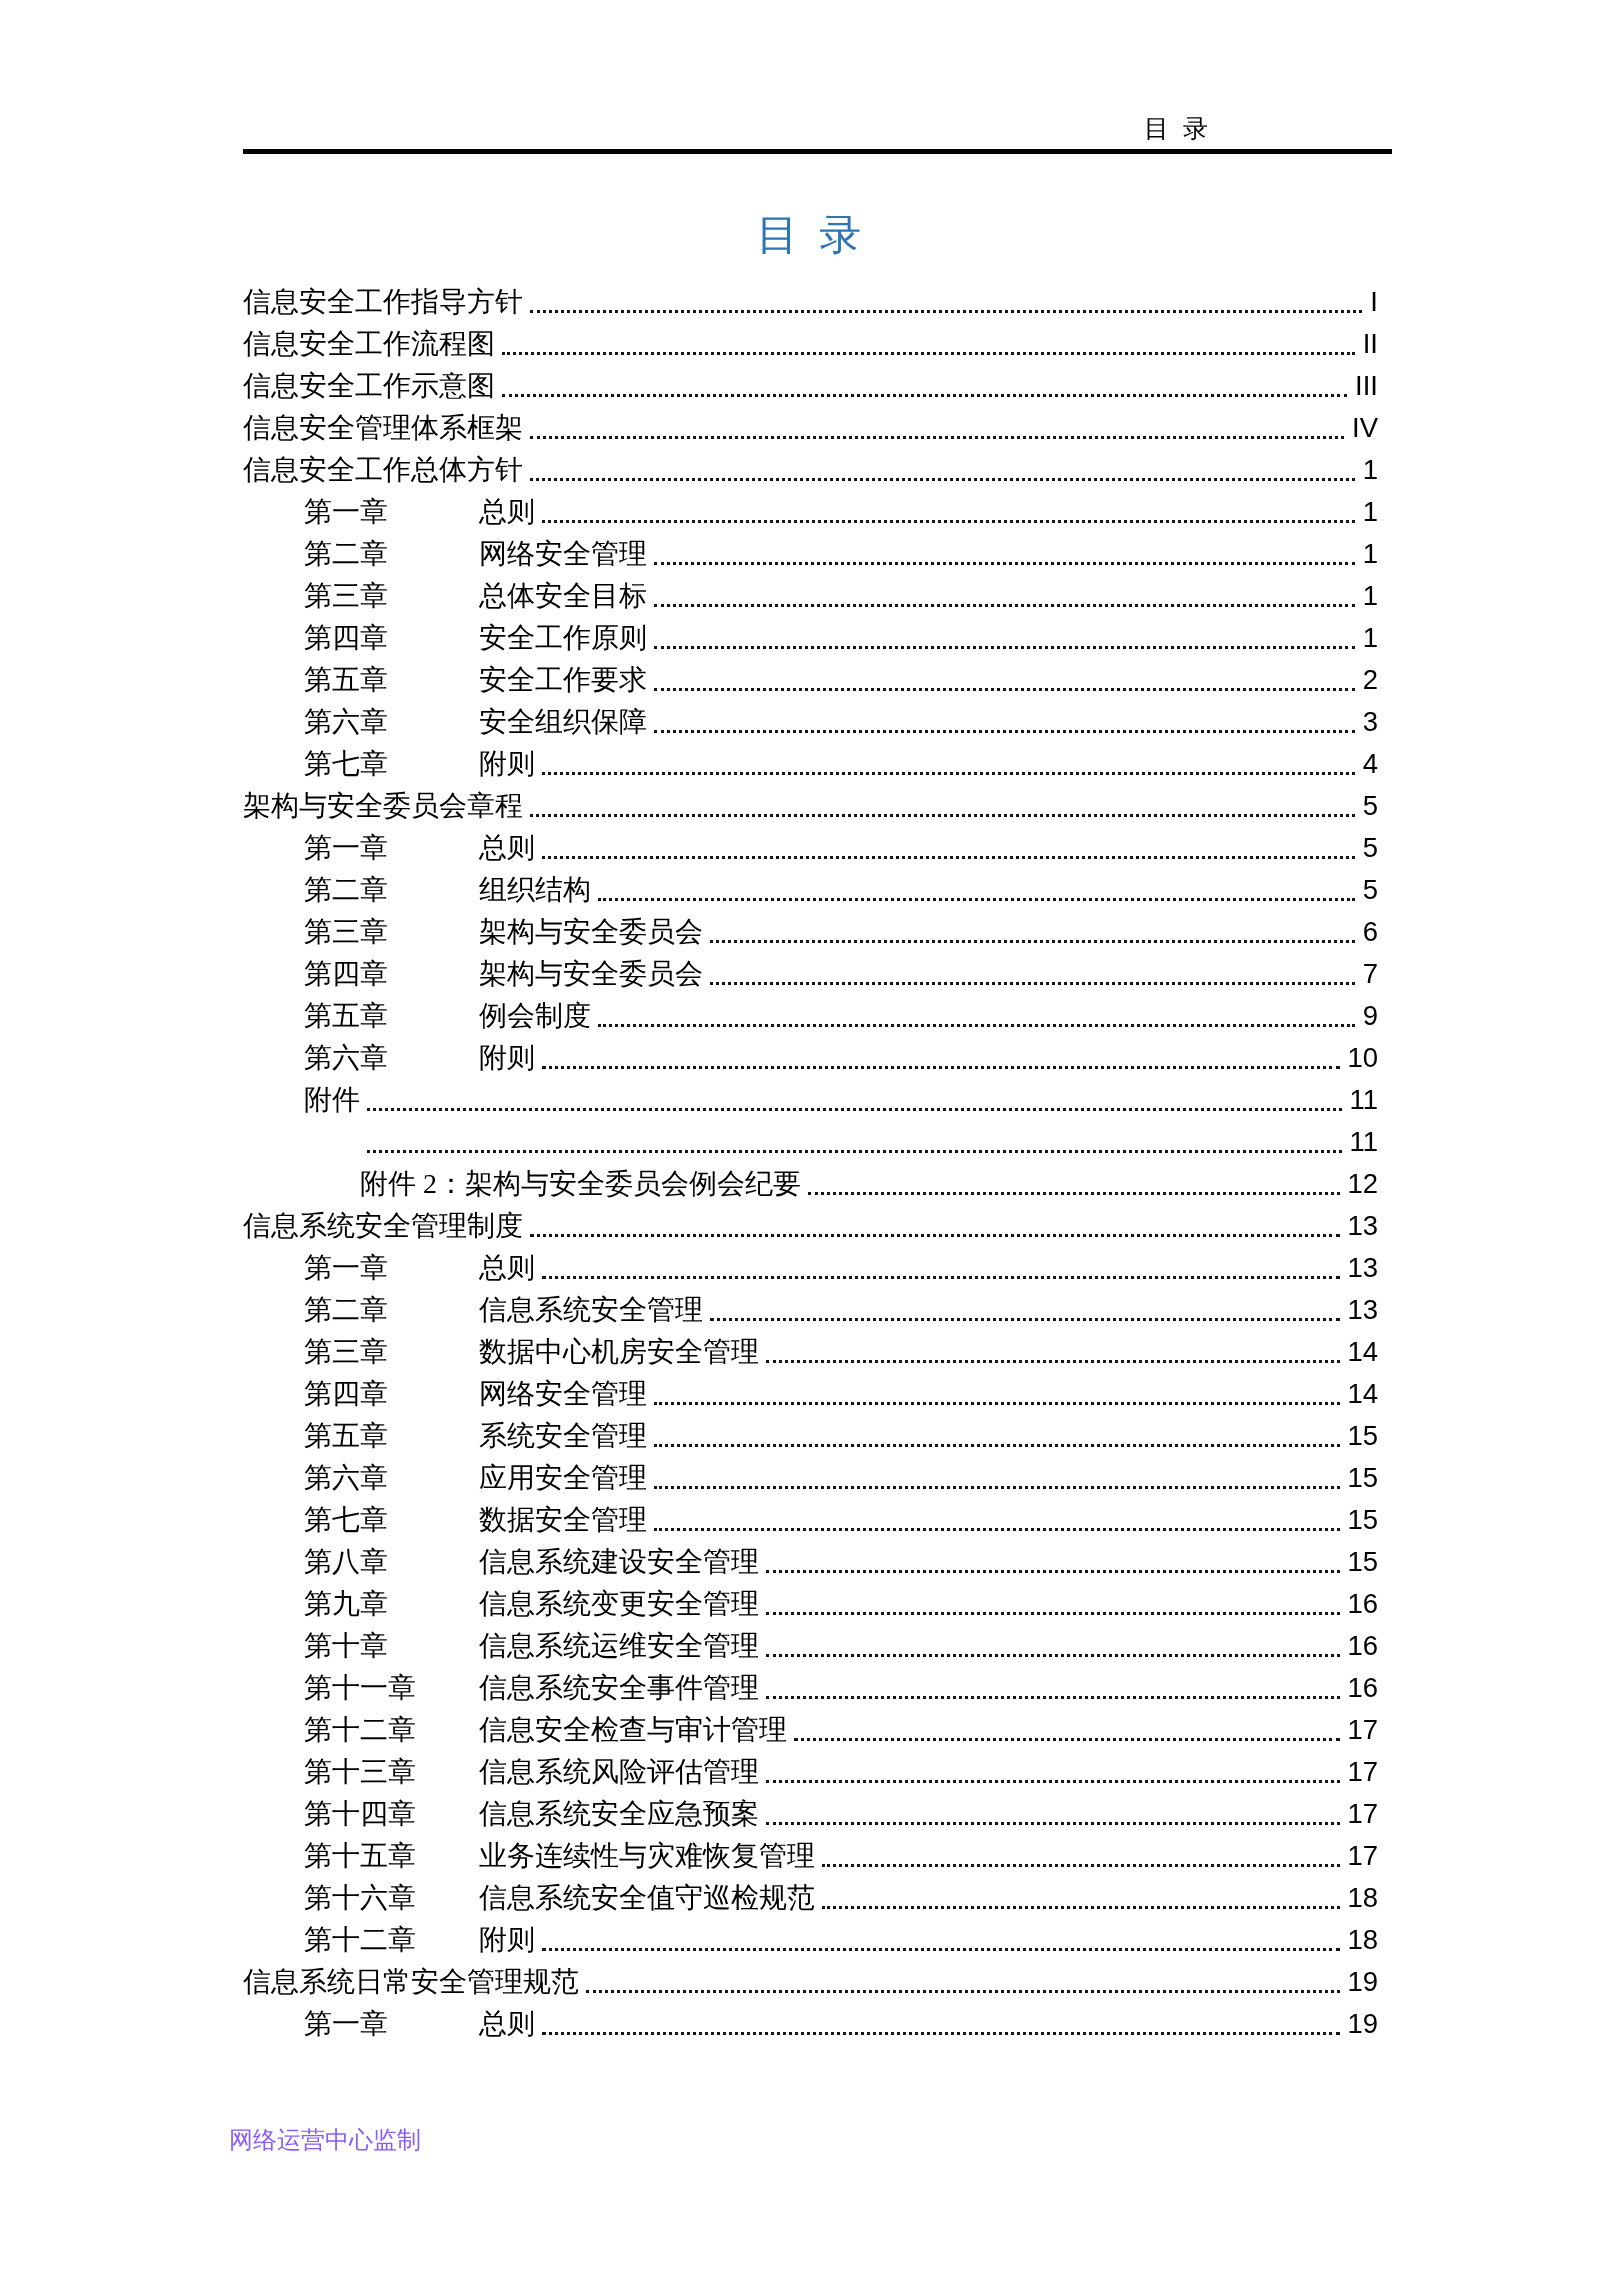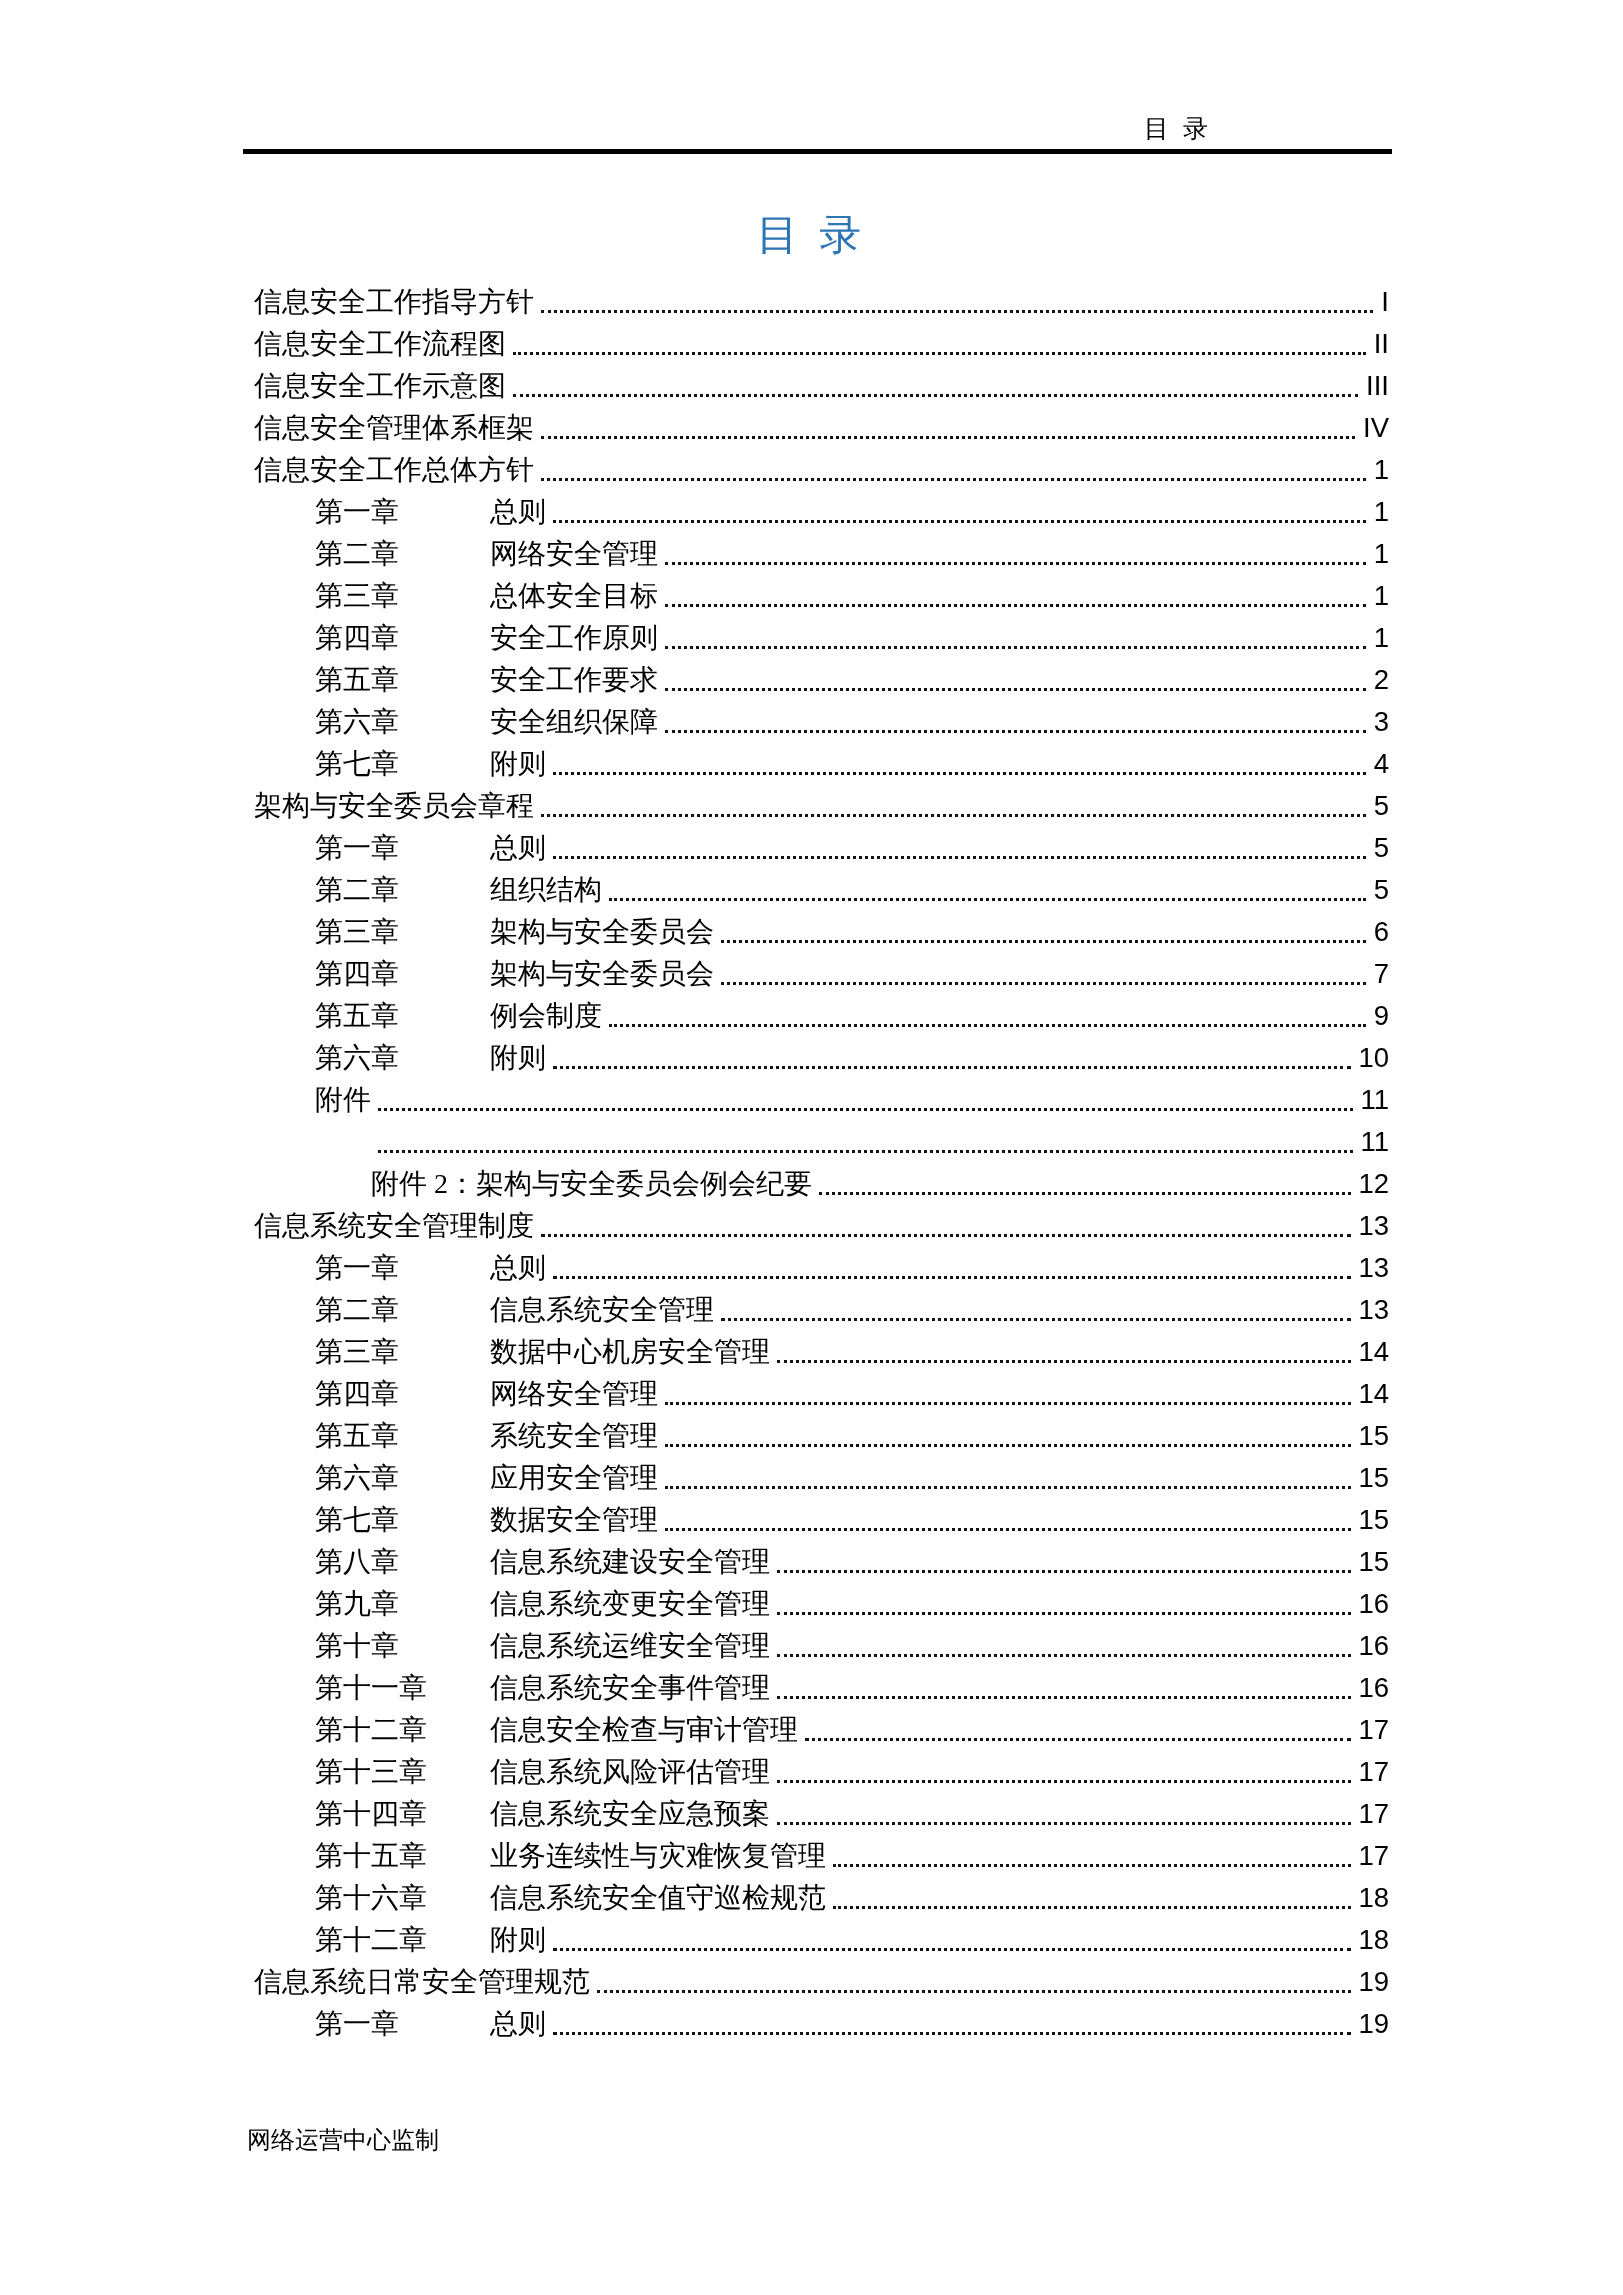--- a/index.html
+++ b/index.html
@@ -48,21 +48,20 @@
     letter-spacing: 5.2px;
     line-height: 1.1;
     white-space: nowrap;
   }
   
   .toc {
     position: absolute;
     top: 281px;
     left: 243px;
     width: 1135px;
-    margin-left: 11px;
   }
   .toc-line {
     display: flex;
     align-items: baseline;
     height: 42px;
     line-height: 42px;
     font-size: 28px;
     white-space: nowrap;
   }
   .toc-line.lv2 { padding-left: 61px; }
@@ -81,23 +80,23 @@
   }
   .page-num {
     flex: none;
     font-family: "Liberation Sans", "DejaVu Sans", sans-serif;
     font-size: 27.5px;
   }
   
   .page-footer {
     position: absolute;
     top: 2124px;
-    left: 247px;
+    left: 229px;
     font-size: 24px;
-    color: #000000;
+    color: #8b5cf6;
     white-space: nowrap;
   }
 </style>
 </head>
 <body>
 
 <div class="page">
 
   <div class="running-header">目 录</div>
 

